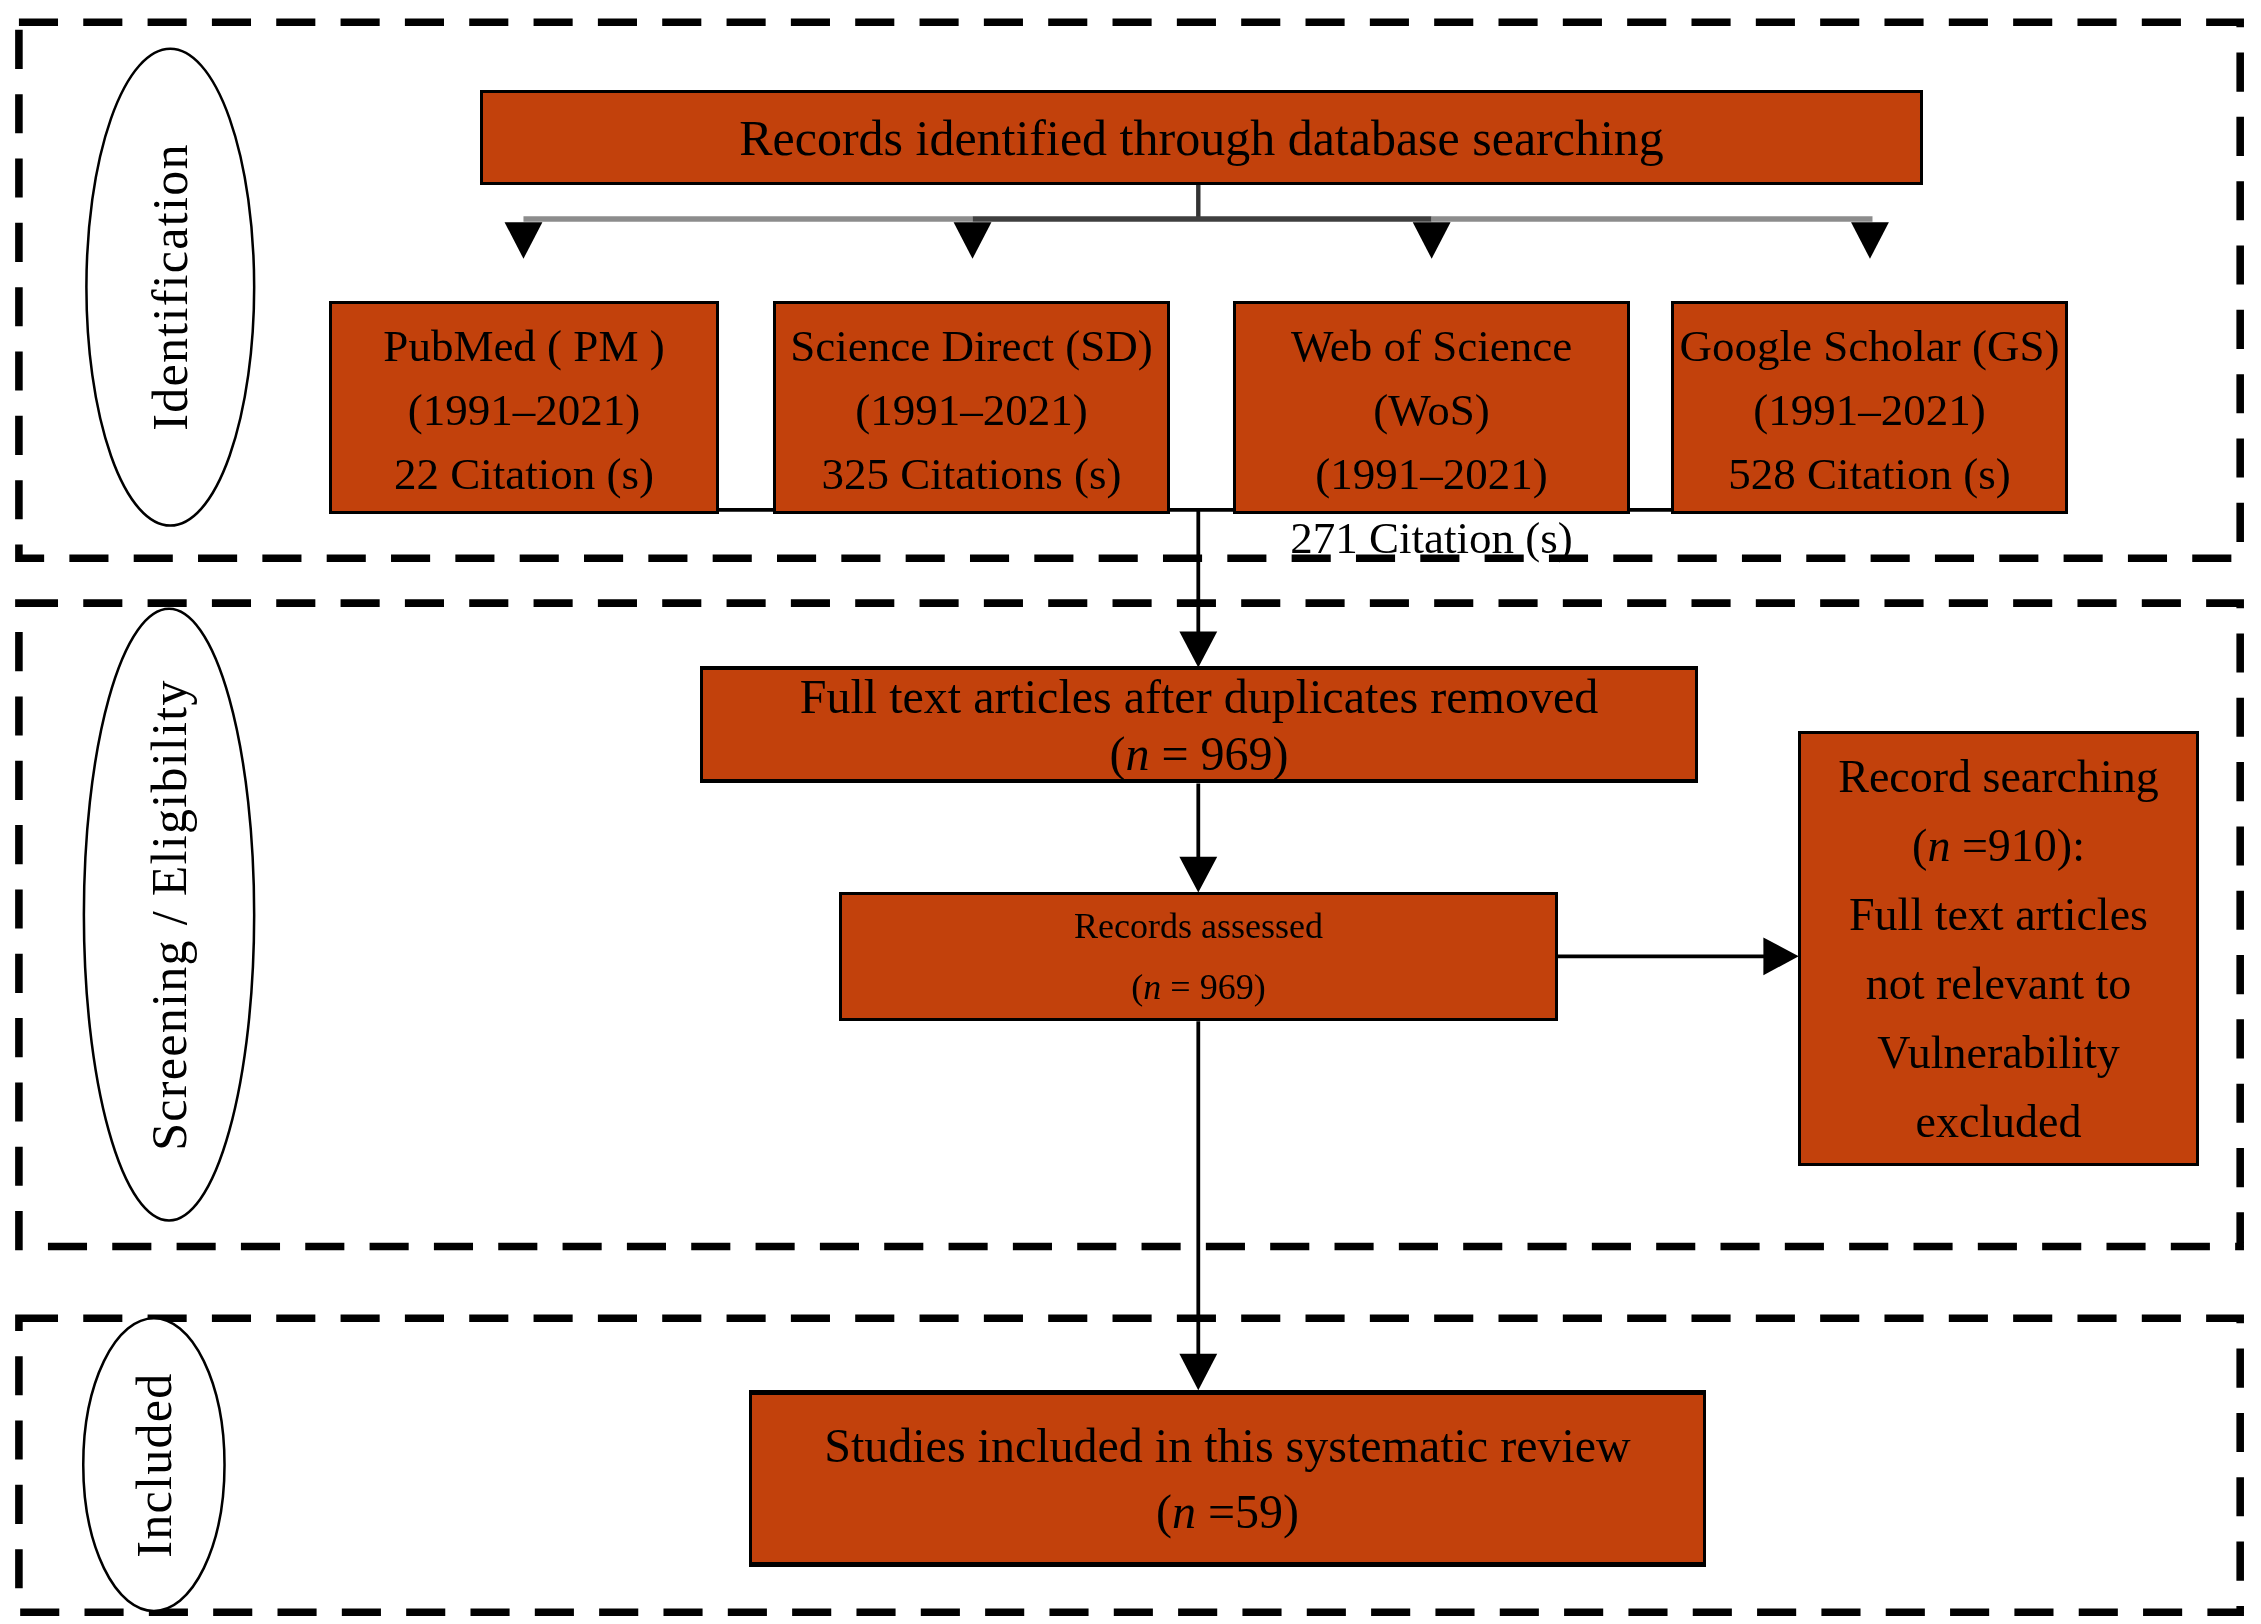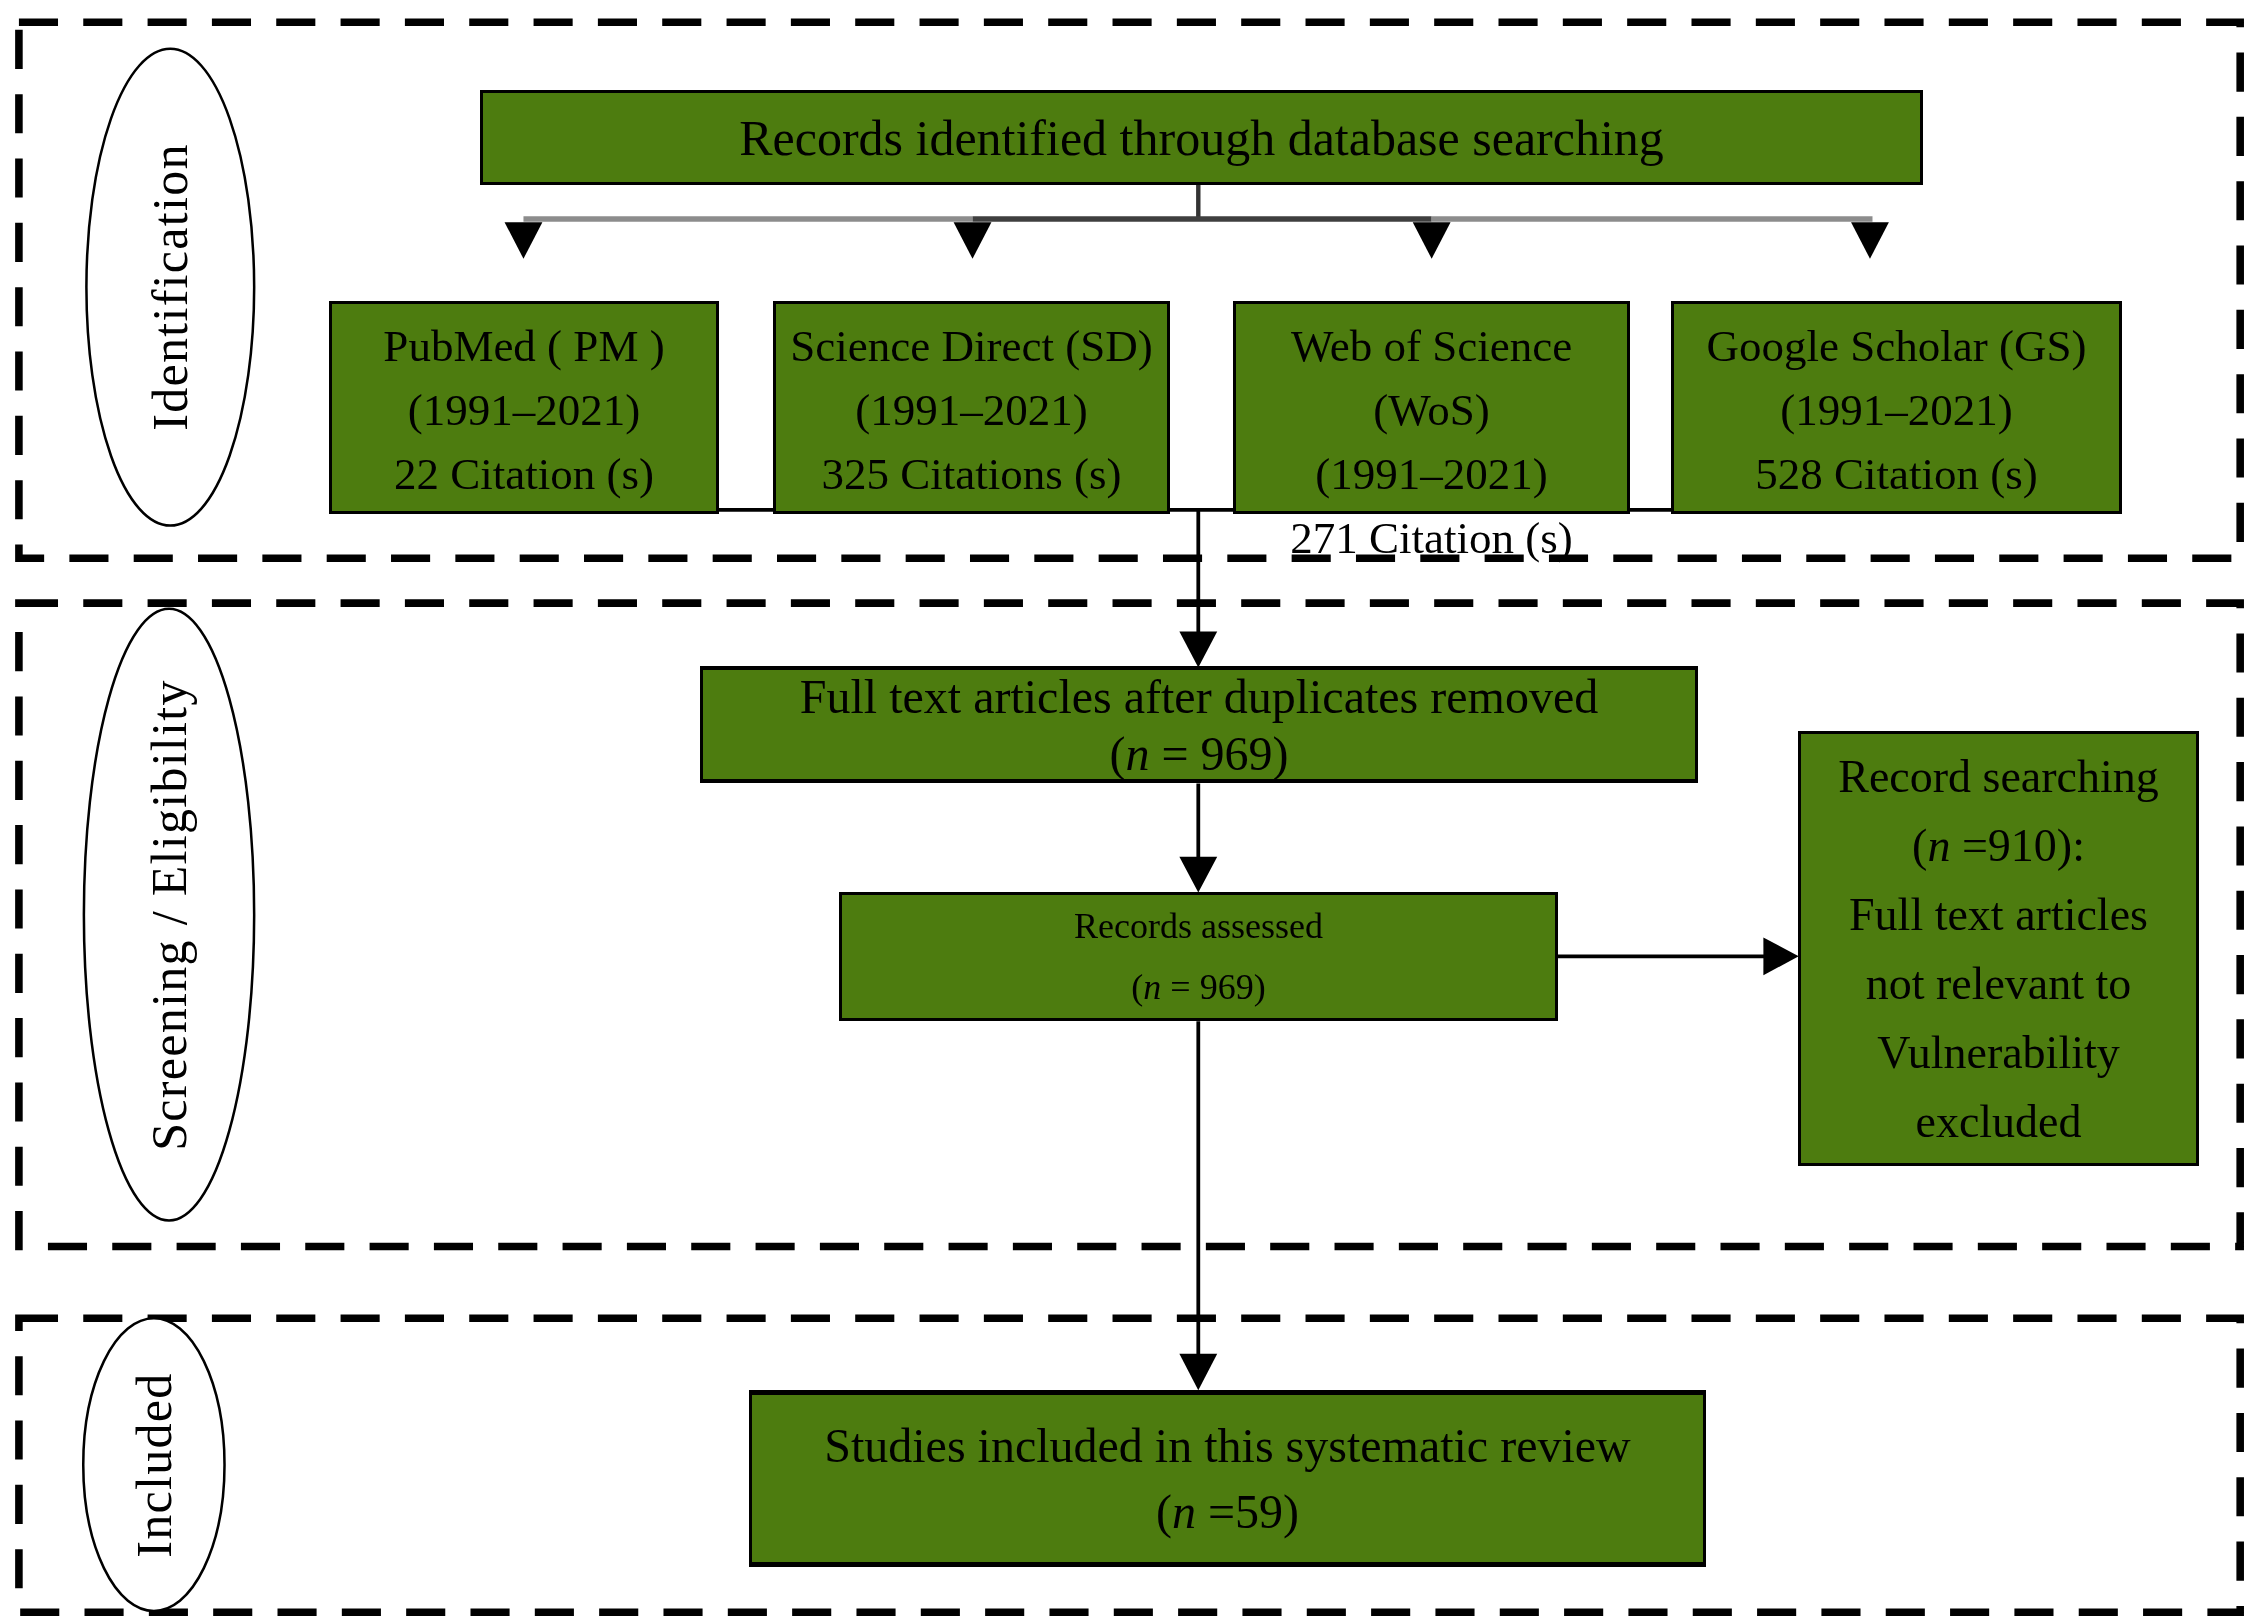--- a/index.html
+++ b/index.html
@@ -19,21 +19,21 @@
   .lines-layer {
     position: absolute;
     left: 0; top: 0;
     width: 2261px;
     height: 1625px;
   }
   .box {
     position: absolute;
     box-sizing: border-box;
     border: 3.2px solid #000000;
-    background: #4d7c0f;
+    background: #c2410c;
     display: flex;
     flex-direction: column;
     align-items: center;
     text-align: center;
   }
   .box .tline { width: 100%; }
   .top-box {
     left: 480px; top: 90px; width: 1443px; height: 95px;
     justify-content: center;
     font-size: 50px;
@@ -43,21 +43,21 @@
     font-size: 45px;
     padding: 10px 2.5px 6.3px 2.5px;
     justify-content: flex-start;
     margin-top: 43px;
   }
   .db-box .tline { line-height: 64px; }
   .db-box .spacer { flex: 1 1 auto; }
   .db1 { left: 329px;  width: 390px; }
   .db2 { left: 773px; width: 397px; }
   .db3 { left: 1233px; width: 397px; }
-  .db4 { left: 1671px; width: 451px; }
+  .db4 { left: 1671px; width: 397px; }
   .full-box {
     left: 700px; top: 666px; width: 998px; height: 117px;
     justify-content: center;
     font-size: 48px;
     border-width: 4.4px 3.2px;
   }
   .full-box .tline { line-height: 57px; }
   .assessed-box {
     left: 839px; top: 892px; width: 719px; height: 129px;
     justify-content: center;

